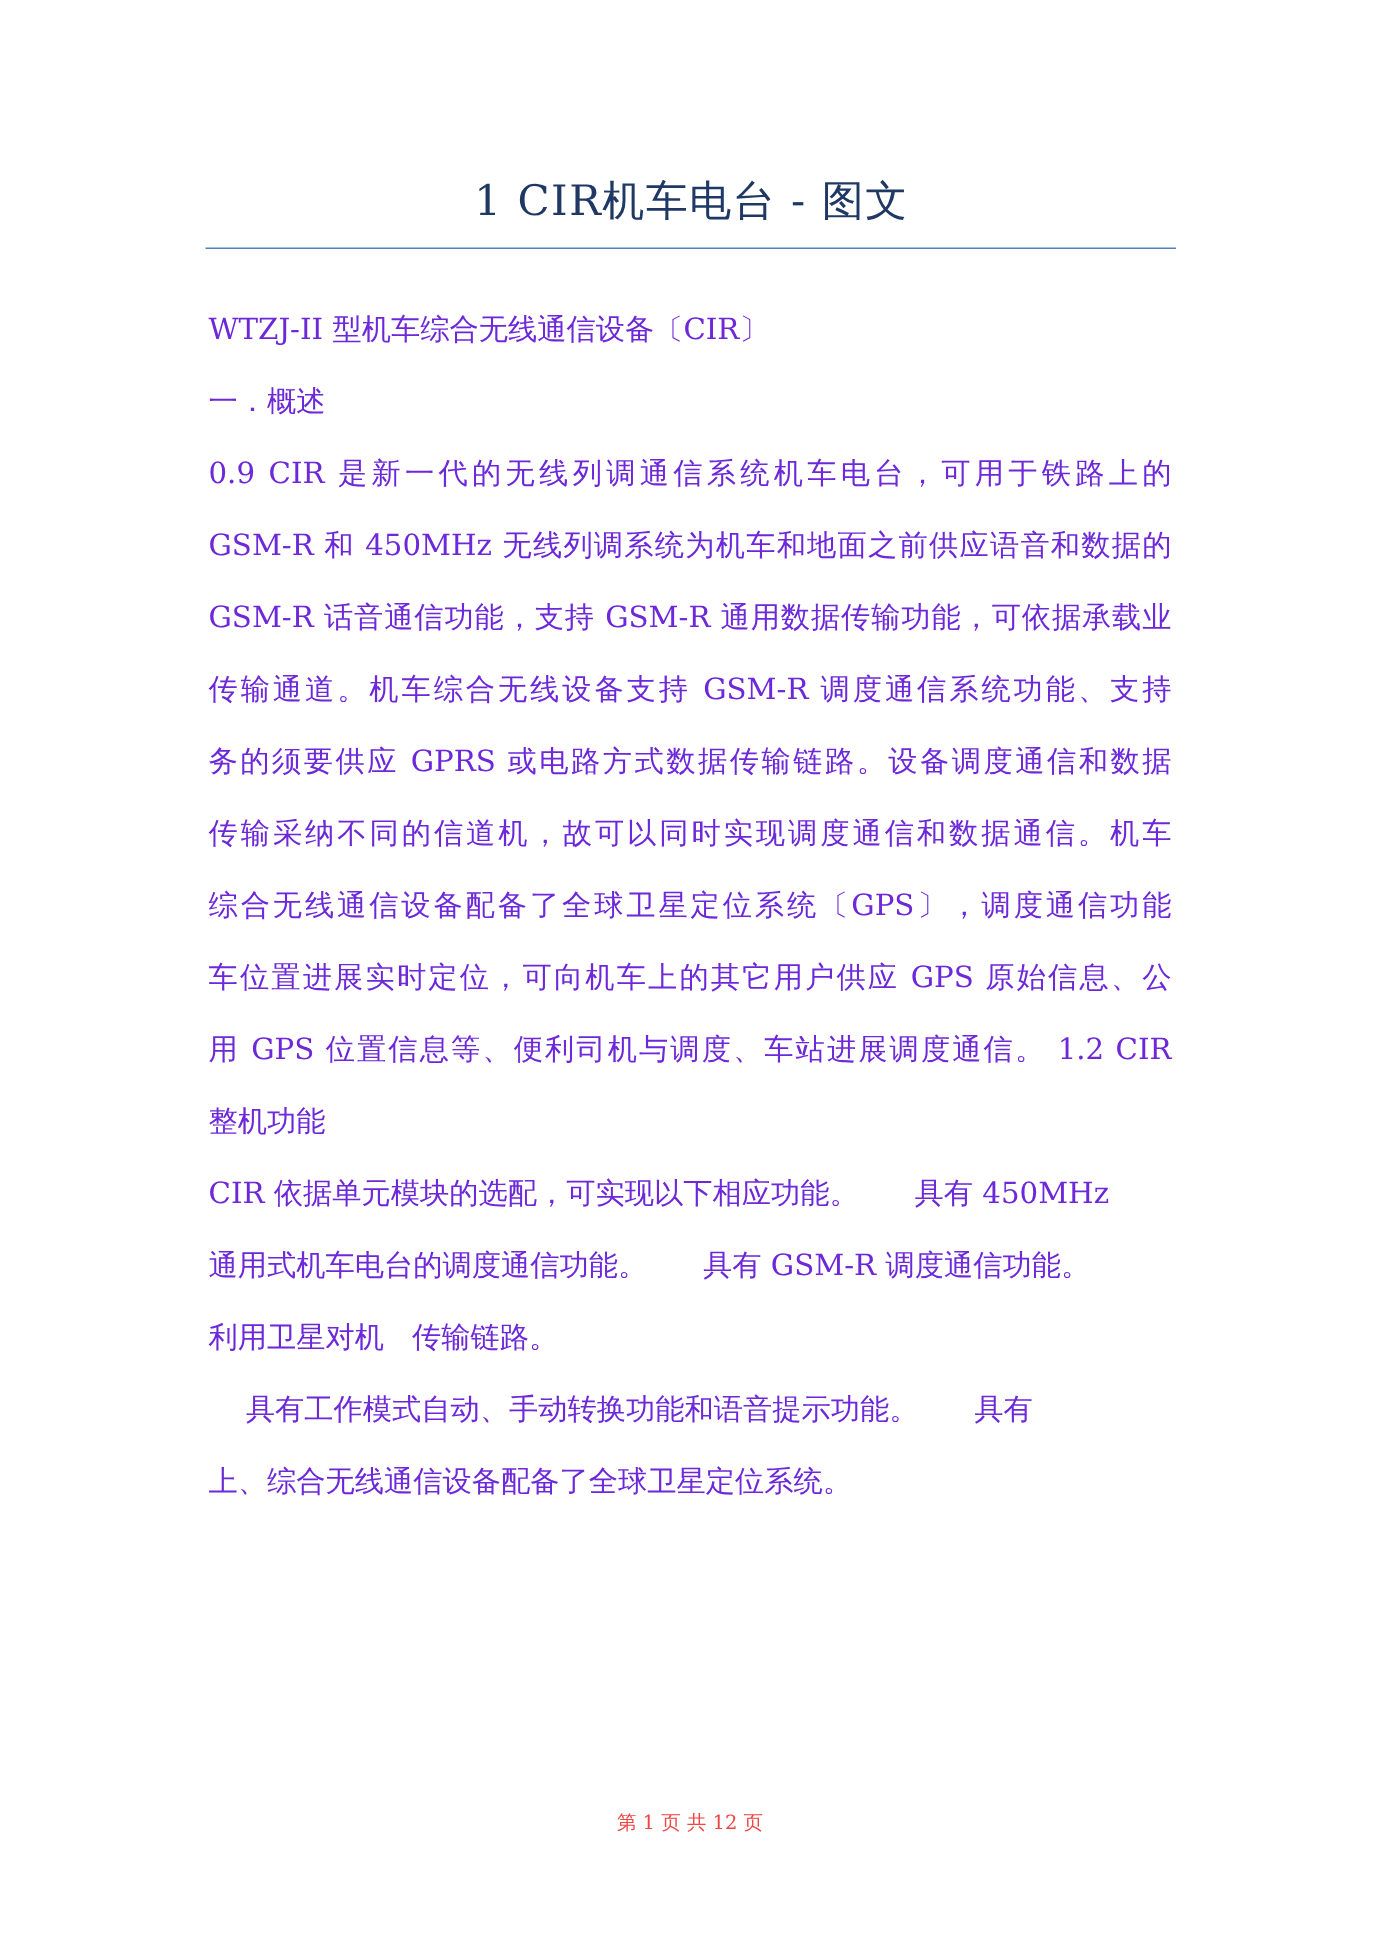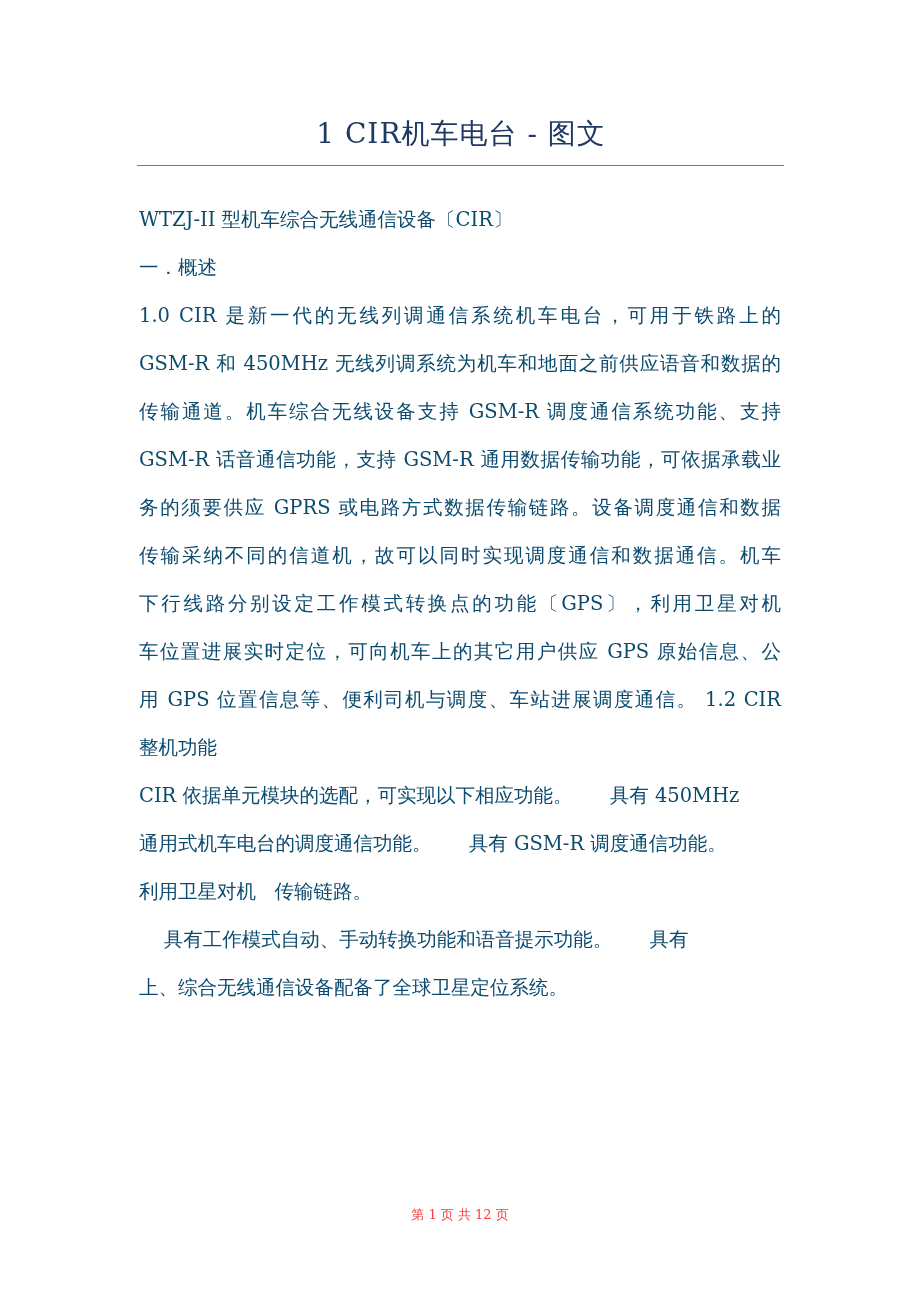--- a/index.html
+++ b/index.html
@@ -42,21 +42,21 @@
     height: 0;
     border-top: 1.5px solid #4f81bd;
   }
   .body {
     position: absolute;
     left: 139px;
     top: 196px;
     width: 642px;
     font-size: 19.5px;
     line-height: 48px;
-    color: #0c4a6e;
+    color: #6d28d9;
   }
   .line {
     display: block;
     white-space: pre;
     height: 48px;
   }
   .just {
     text-align: justify;
     text-align-last: justify;
     white-space: normal;
@@ -74,27 +74,27 @@
 </head>
 <body>
 
 <div class="page">
   <h1 class="title">1 CIR机车电台 - 图文</h1>
   <div class="title-rule"></div>
 
   <div class="body">
     <span class="line">WTZJ-II 型机车综合无线通信设备〔CIR〕</span>
     <span class="line">一．概述</span>
-    <span class="line just">1.0  CIR 是新一代的无线列调通信系统机车电台，可用于铁路上的</span>
+    <span class="line just">0.9  CIR 是新一代的无线列调通信系统机车电台，可用于铁路上的</span>
     <span class="line just">GSM-R 和 450MHz 无线列调系统为机车和地面之前供应语音和数据的</span>
+    <span class="line just">GSM-R 话音通信功能，支持 GSM-R 通用数据传输功能，可依据承载业</span>
     <span class="line just">传输通道。机车综合无线设备支持 GSM-R 调度通信系统功能、支持</span>
-    <span class="line just">GSM-R 话音通信功能，支持 GSM-R 通用数据传输功能，可依据承载业</span>
     <span class="line just">务的须要供应 GPRS 或电路方式数据传输链路。设备调度通信和数据</span>
     <span class="line just">传输采纳不同的信道机，故可以同时实现调度通信和数据通信。机车</span>
-    <span class="line just">下行线路分别设定工作模式转换点的功能〔GPS〕，利用卫星对机</span>
+    <span class="line just">综合无线通信设备配备了全球卫星定位系统〔GPS〕，调度通信功能</span>
     <span class="line just">车位置进展实时定位，可向机车上的其它用户供应 GPS 原始信息、公</span>
     <span class="line just">用 GPS 位置信息等、便利司机与调度、车站进展调度通信。 1.2 CIR</span>
     <span class="line">整机功能</span>
     <span class="line">CIR 依据单元模块的选配，可实现以下相应功能。      具有 450MHz</span>
     <span class="line">通用式机车电台的调度通信功能。      具有 GSM-R 调度通信功能。</span>
     <span class="line">利用卫星对机   传输链路。</span>
     <span class="line">    具有工作模式自动、手动转换功能和语音提示功能。      具有</span>
     <span class="line">上、综合无线通信设备配备了全球卫星定位系统。</span>
   </div>
 

